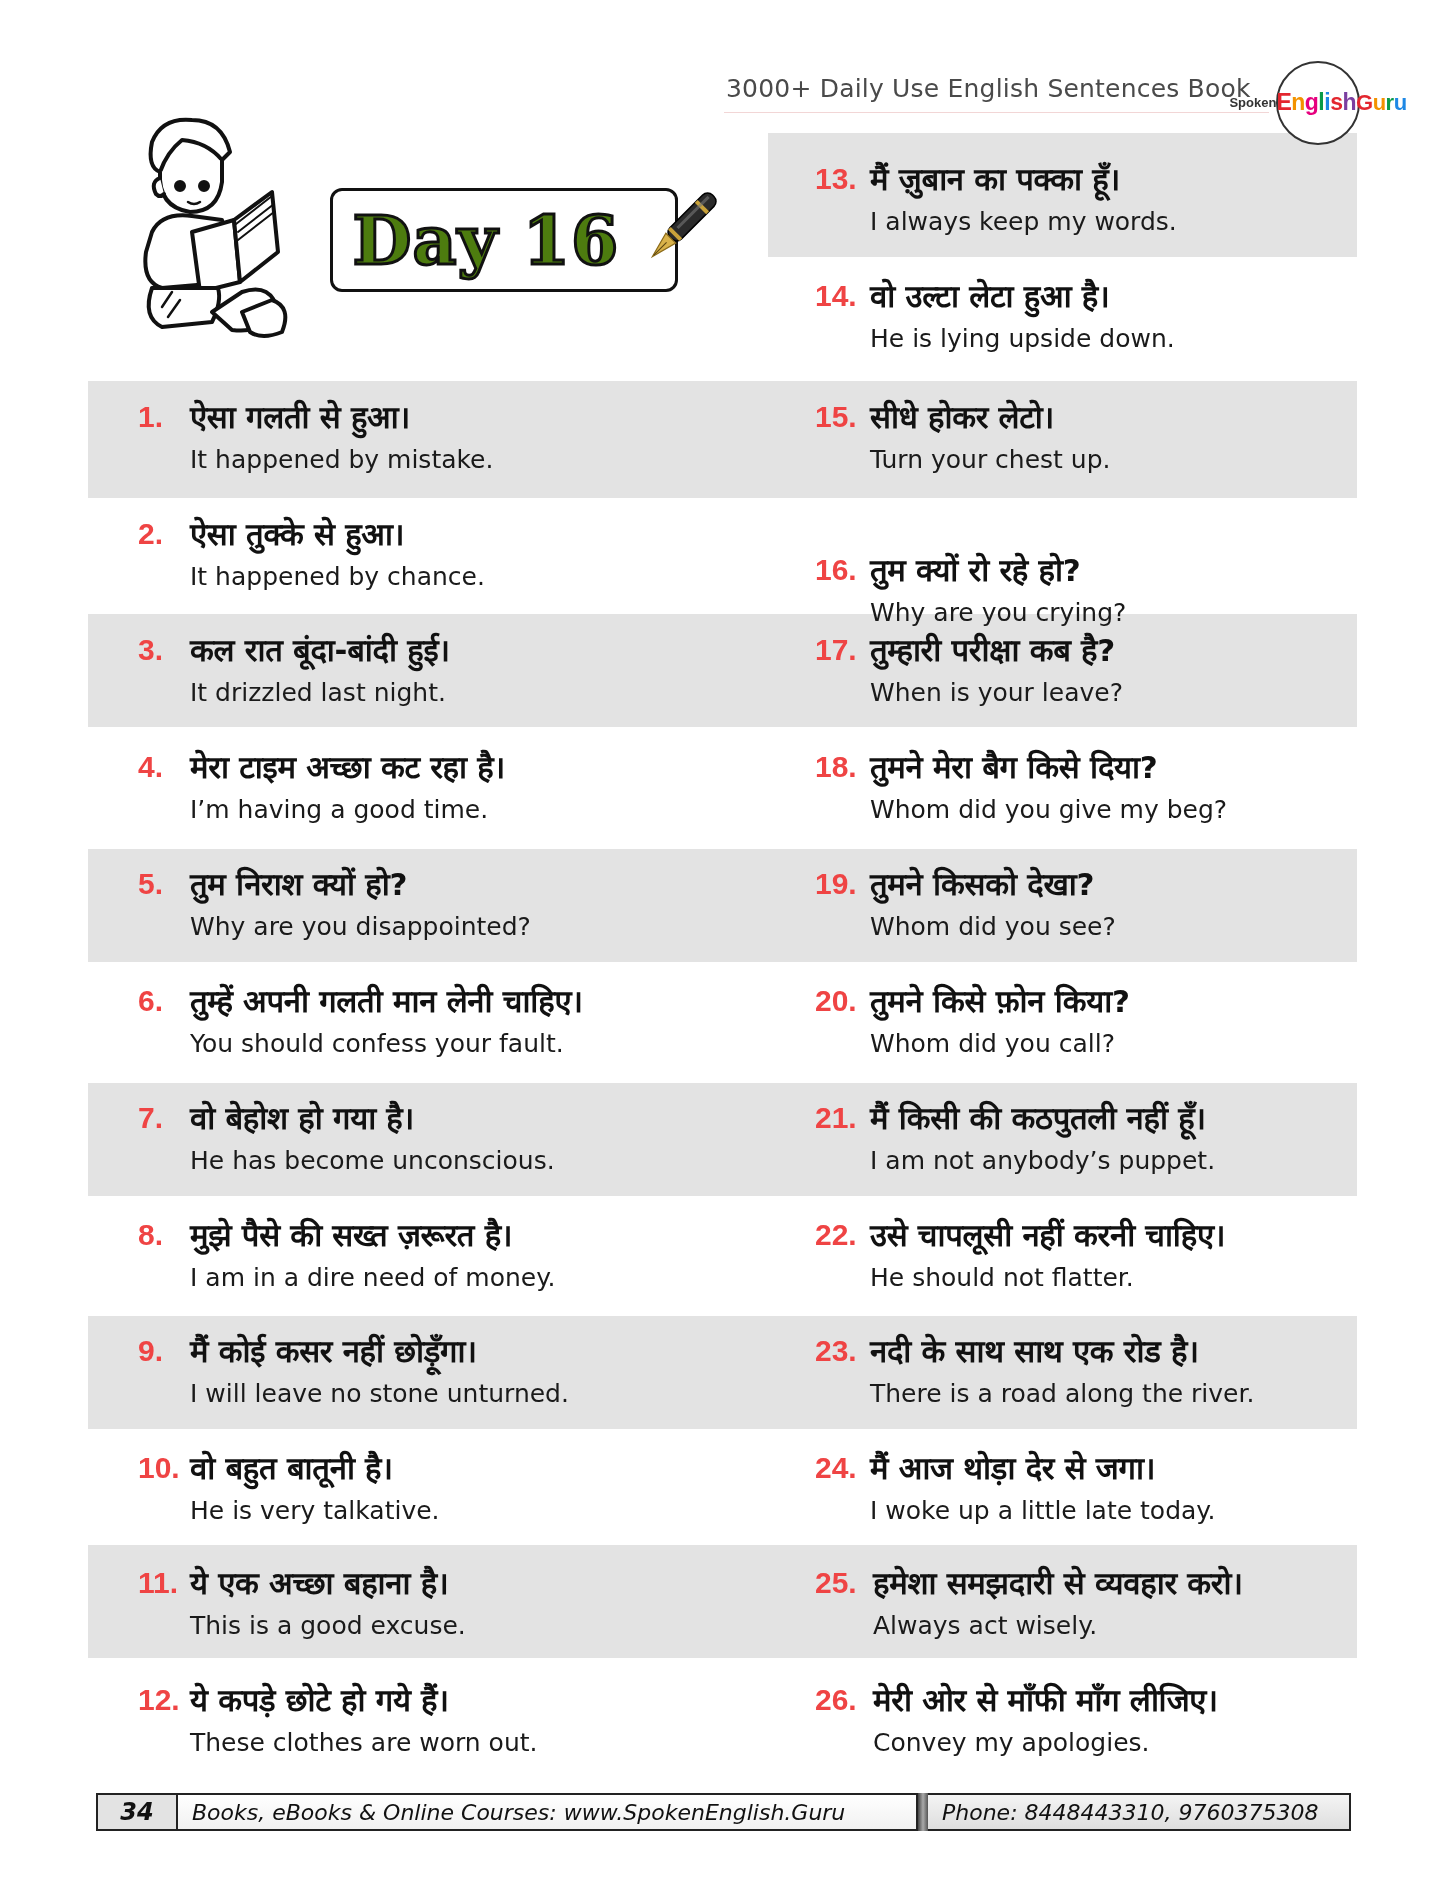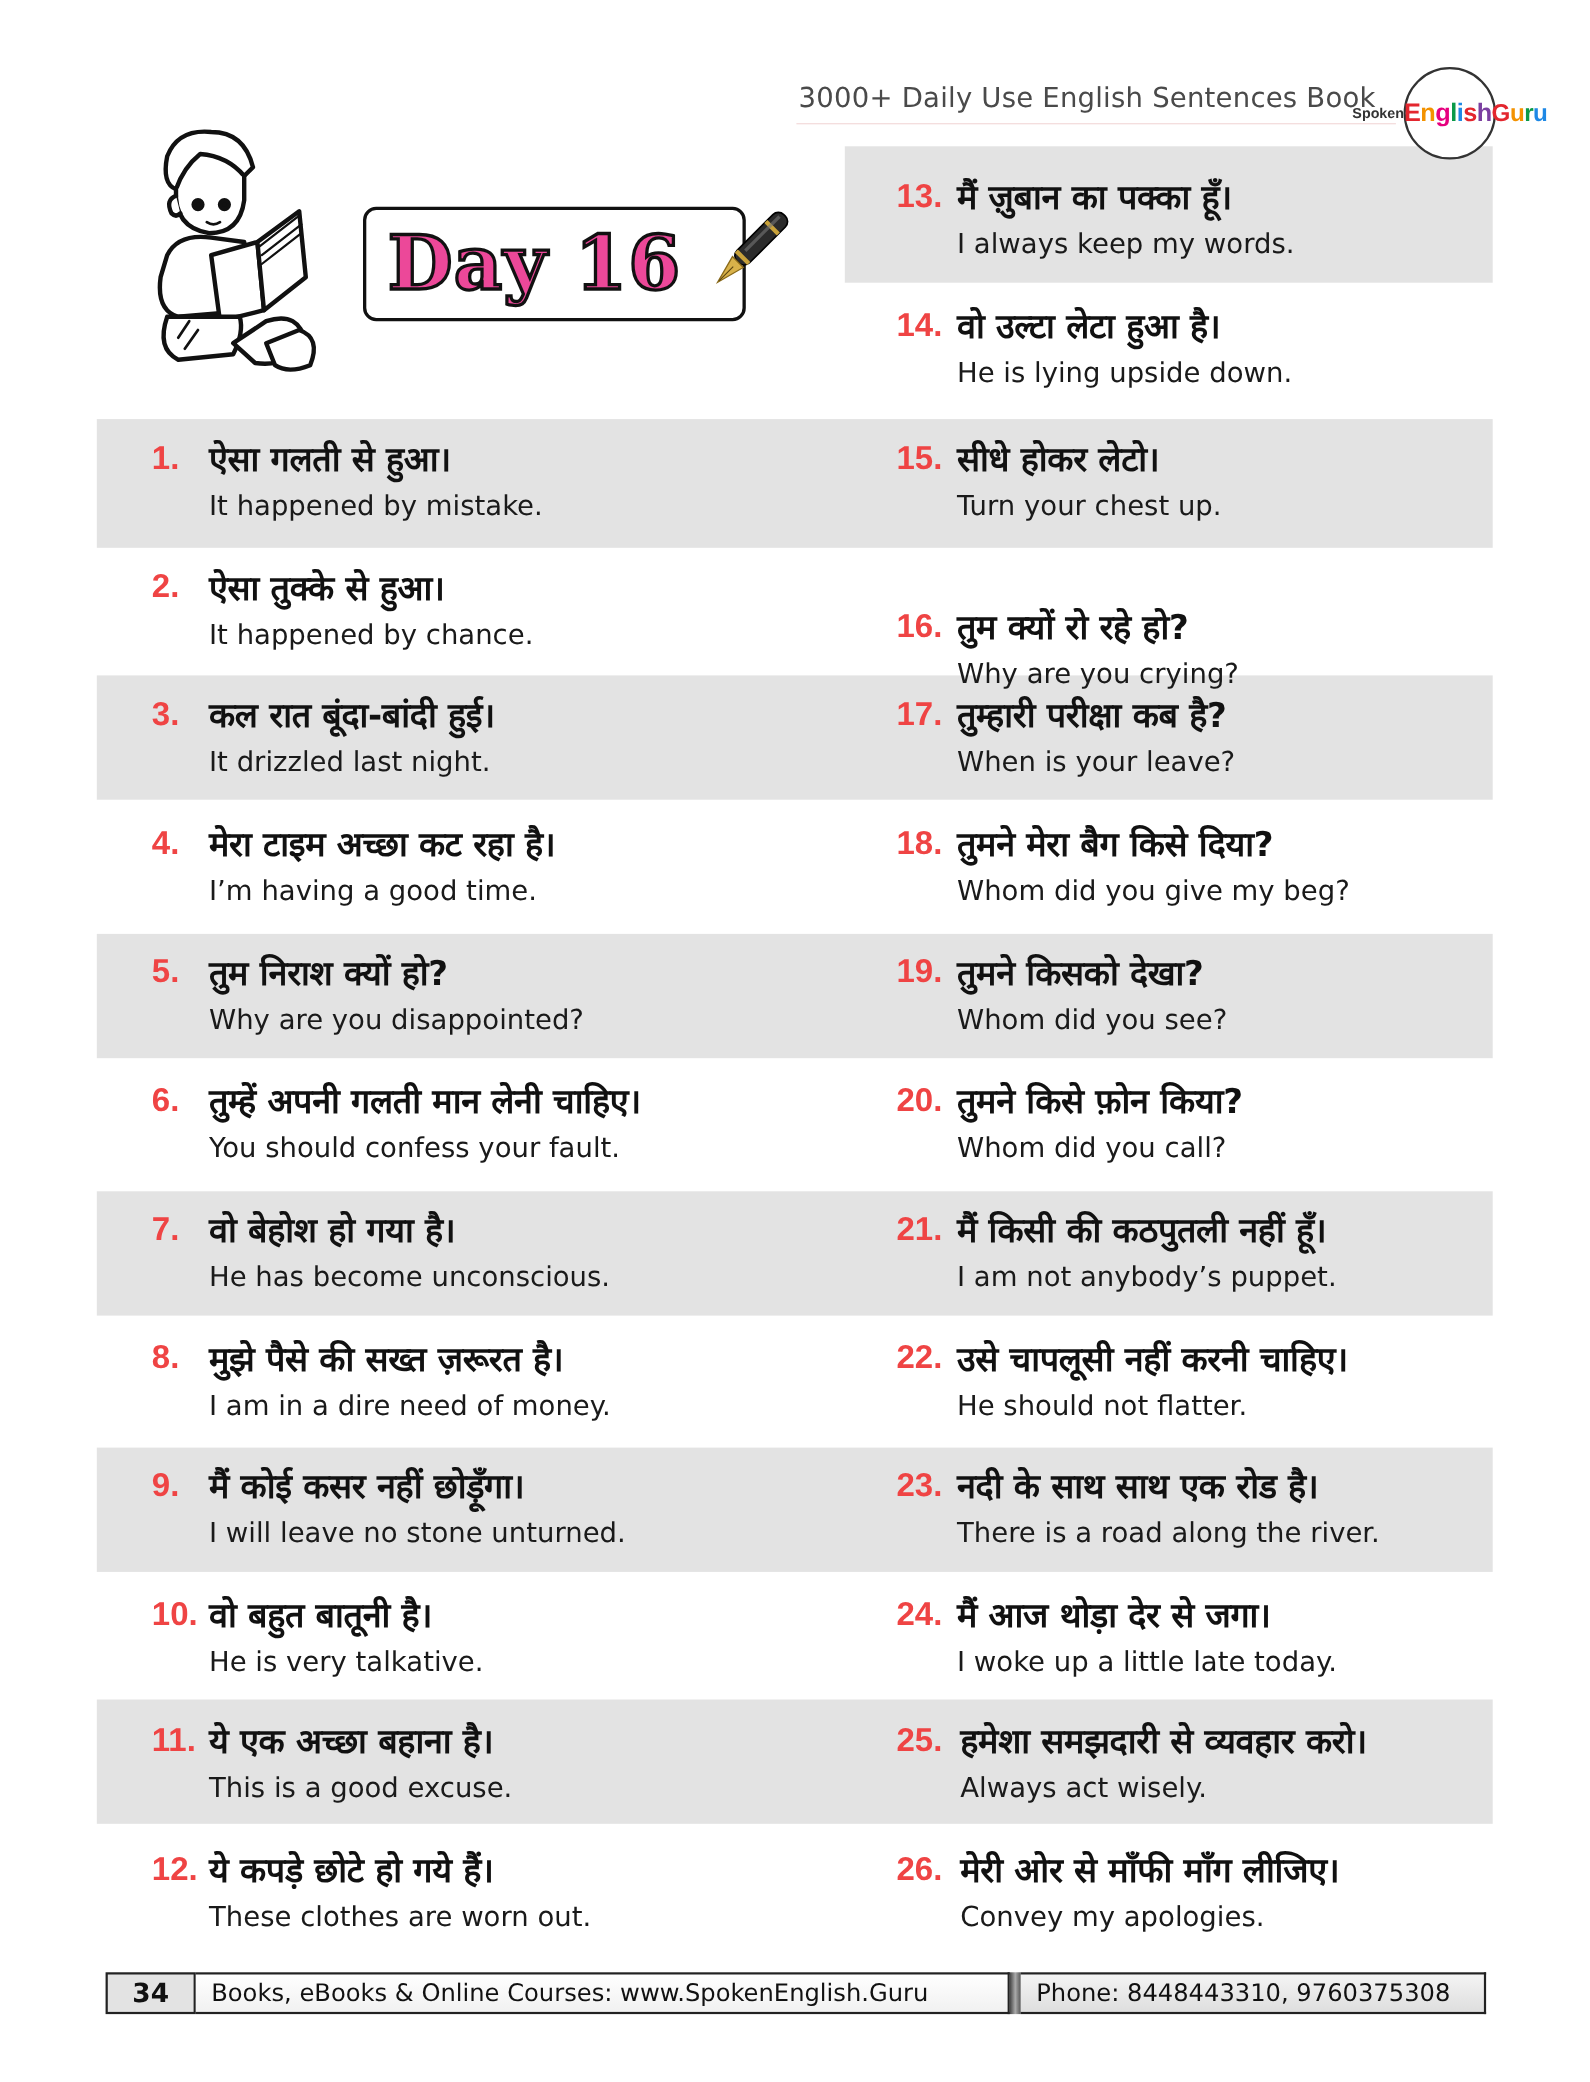--- a/index.html
+++ b/index.html
@@ -28,21 +28,21 @@
 
   
   .boy { position: absolute; left: 122px; top: 112px; width: 200px; height: 232px; z-index: 1; }
   .day-box {
     position: absolute; left: 330px; top: 188px; width: 348px; height: 104px;
     border: 3px solid #111; border-radius: 12px; background: #fff; z-index: 1;
     display: flex; align-items: center; justify-content: center;
   }
   .day-text {
     font-family: "DejaVu Serif", serif; font-weight: bold; font-size: 68px;
-    color: #ec4899; -webkit-text-stroke: 3px #111; letter-spacing: 1px;
+    color: #4d7c0f; -webkit-text-stroke: 3px #111; letter-spacing: 1px;
     margin-right: 36px;
   }
   .pen { position: absolute; left: 640px; top: 188px; width: 80px; height: 82px; z-index: 2; }
 
   
   .item { position: absolute; height: 116px; z-index: 1; }
   .item .num {
     position: absolute; left: 0; top: 19px;
     font-family: Liberation Sans, sans-serif; font-weight: bold; font-size: 30px; color: #ef4444;
   }
@@ -54,21 +54,21 @@
   .item .en {
     position: absolute; top: 64px;
     font-family: "DejaVu Sans", sans-serif; font-size: 25px; color: #1a1a1a; white-space: nowrap;
   }
   .left-col .hi, .left-col .en { left: 52px; }
   .right-col .hi, .right-col .en { left: 55px; }
 
   
   .footer {
     position: absolute; left: 96px; top: 1793px; height: 38px; width: 1255px;
-    display: flex; font-family: "DejaVu Sans", sans-serif; font-size: 22px; color: #111;
+    display: flex; font-family: "DejaVu Sans", sans-serif; font-size: 22px; color: #111; font-style: italic;
   }
   .footer .page {
     width: 82px; border: 2px solid #222; background: #e3e3e3;
     display: flex; align-items: center; justify-content: center;
     font-weight: bold; font-size: 24px;
   }
   .footer .site {
     width: 740px; border: 2px solid #222; border-left: none;
     background: linear-gradient(#ffffff, #f1f1f1);
     display: flex; align-items: center; padding-left: 14px;

